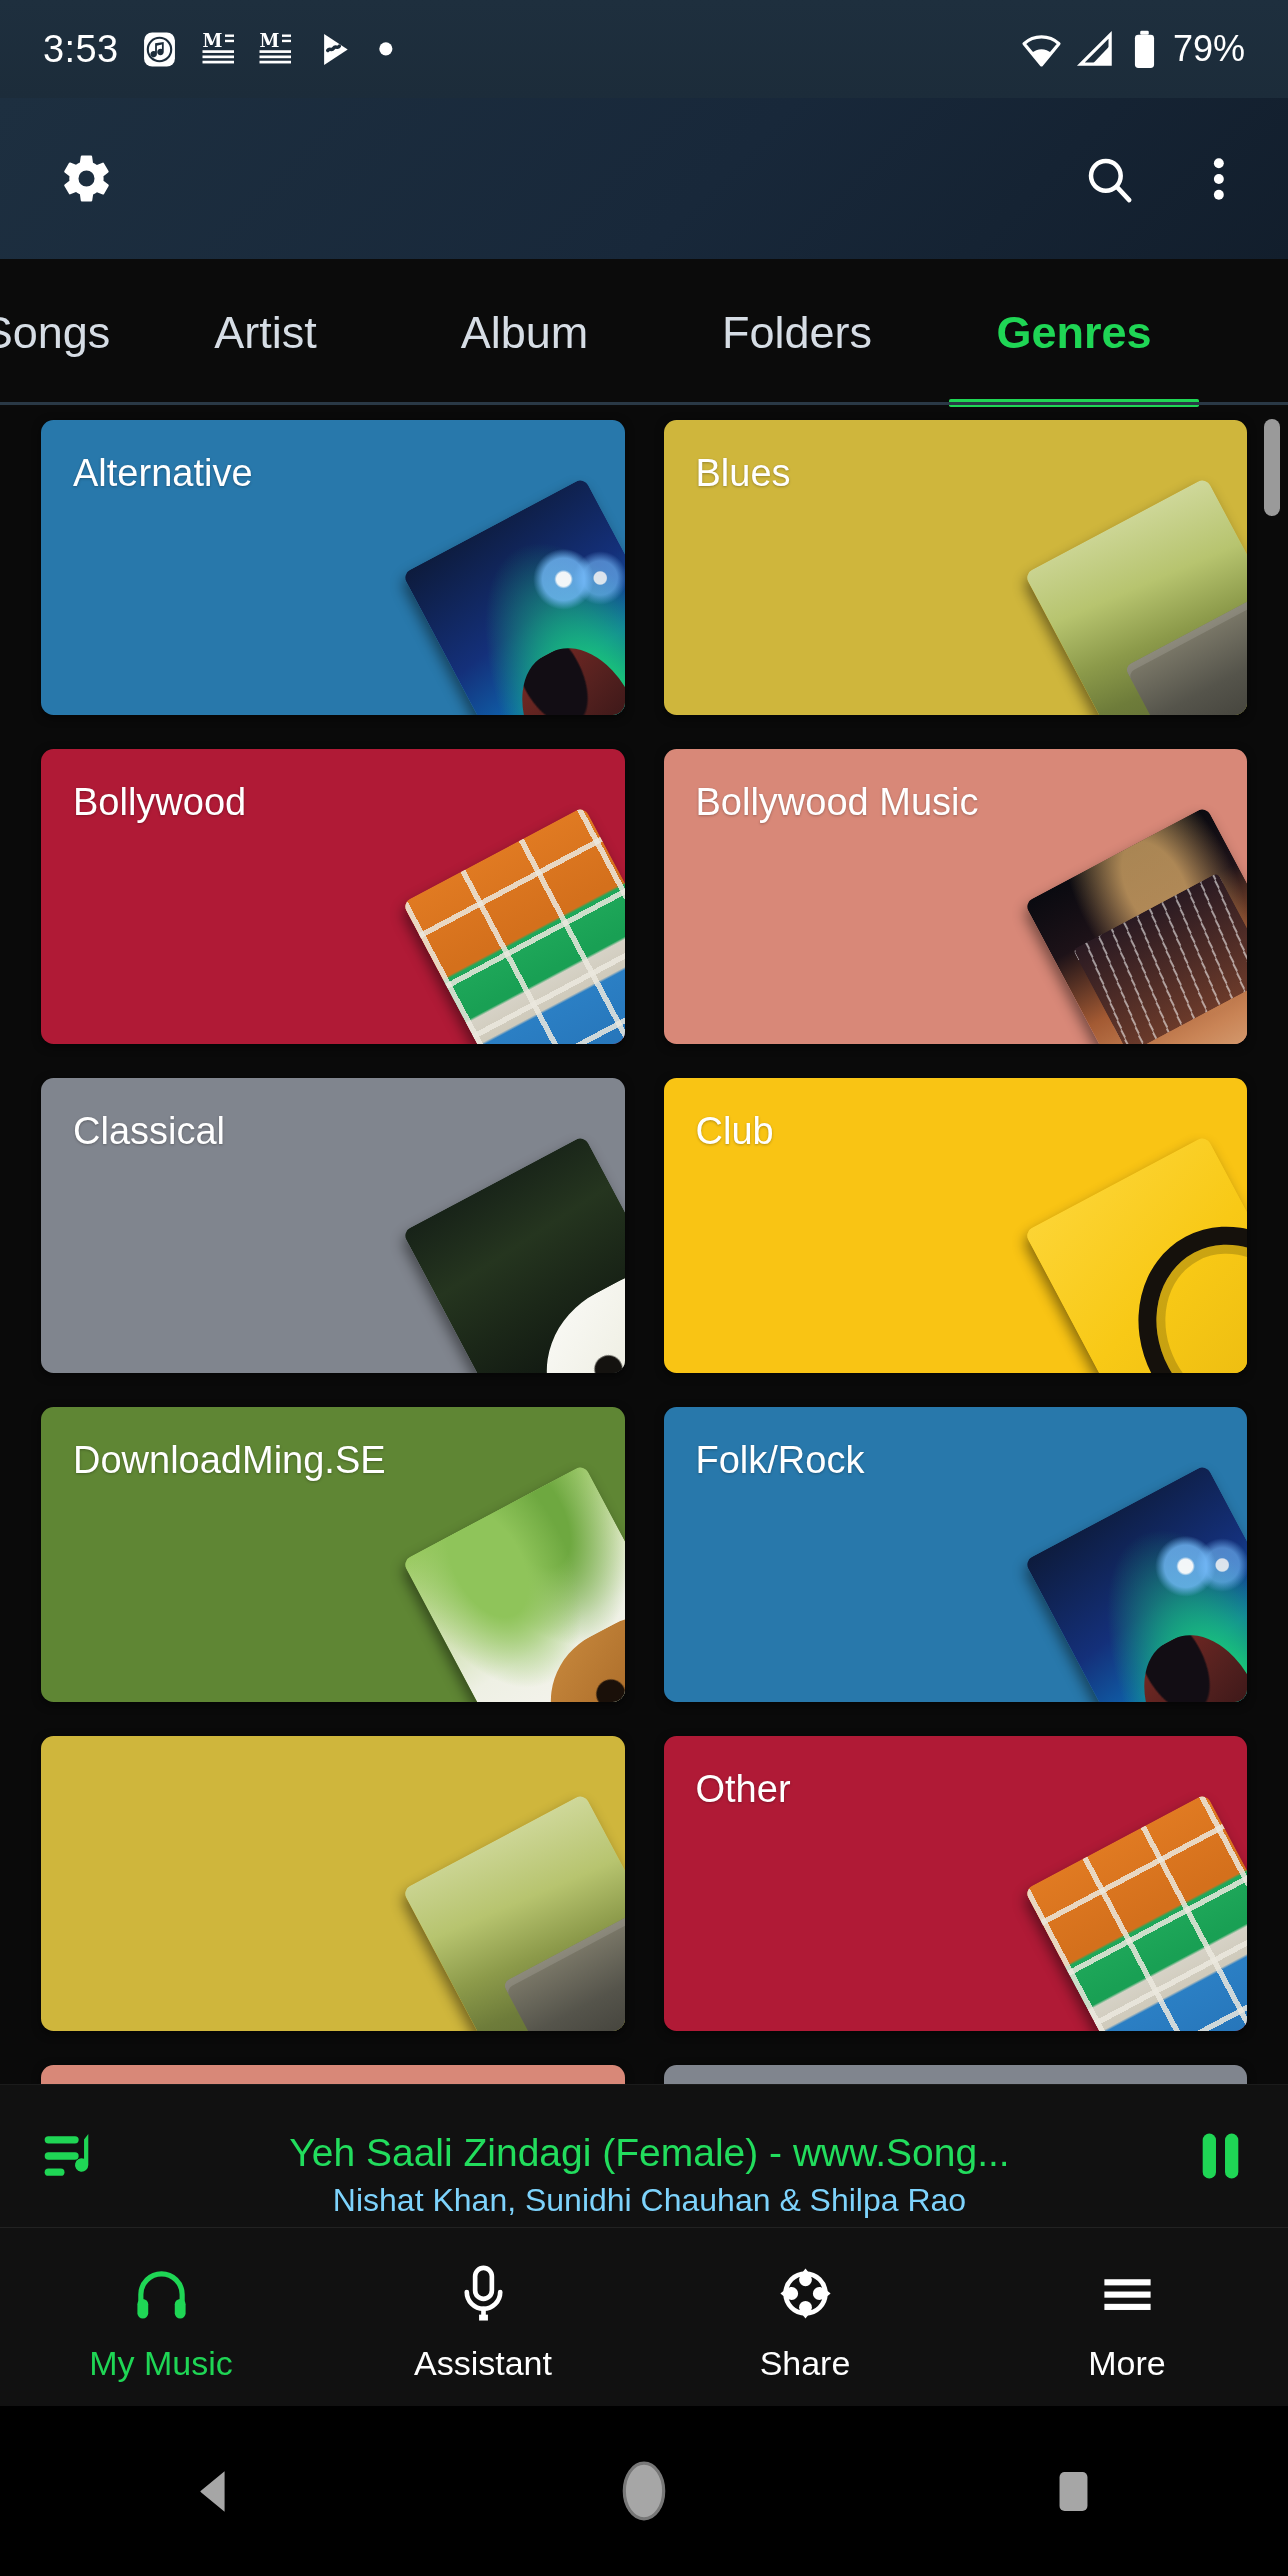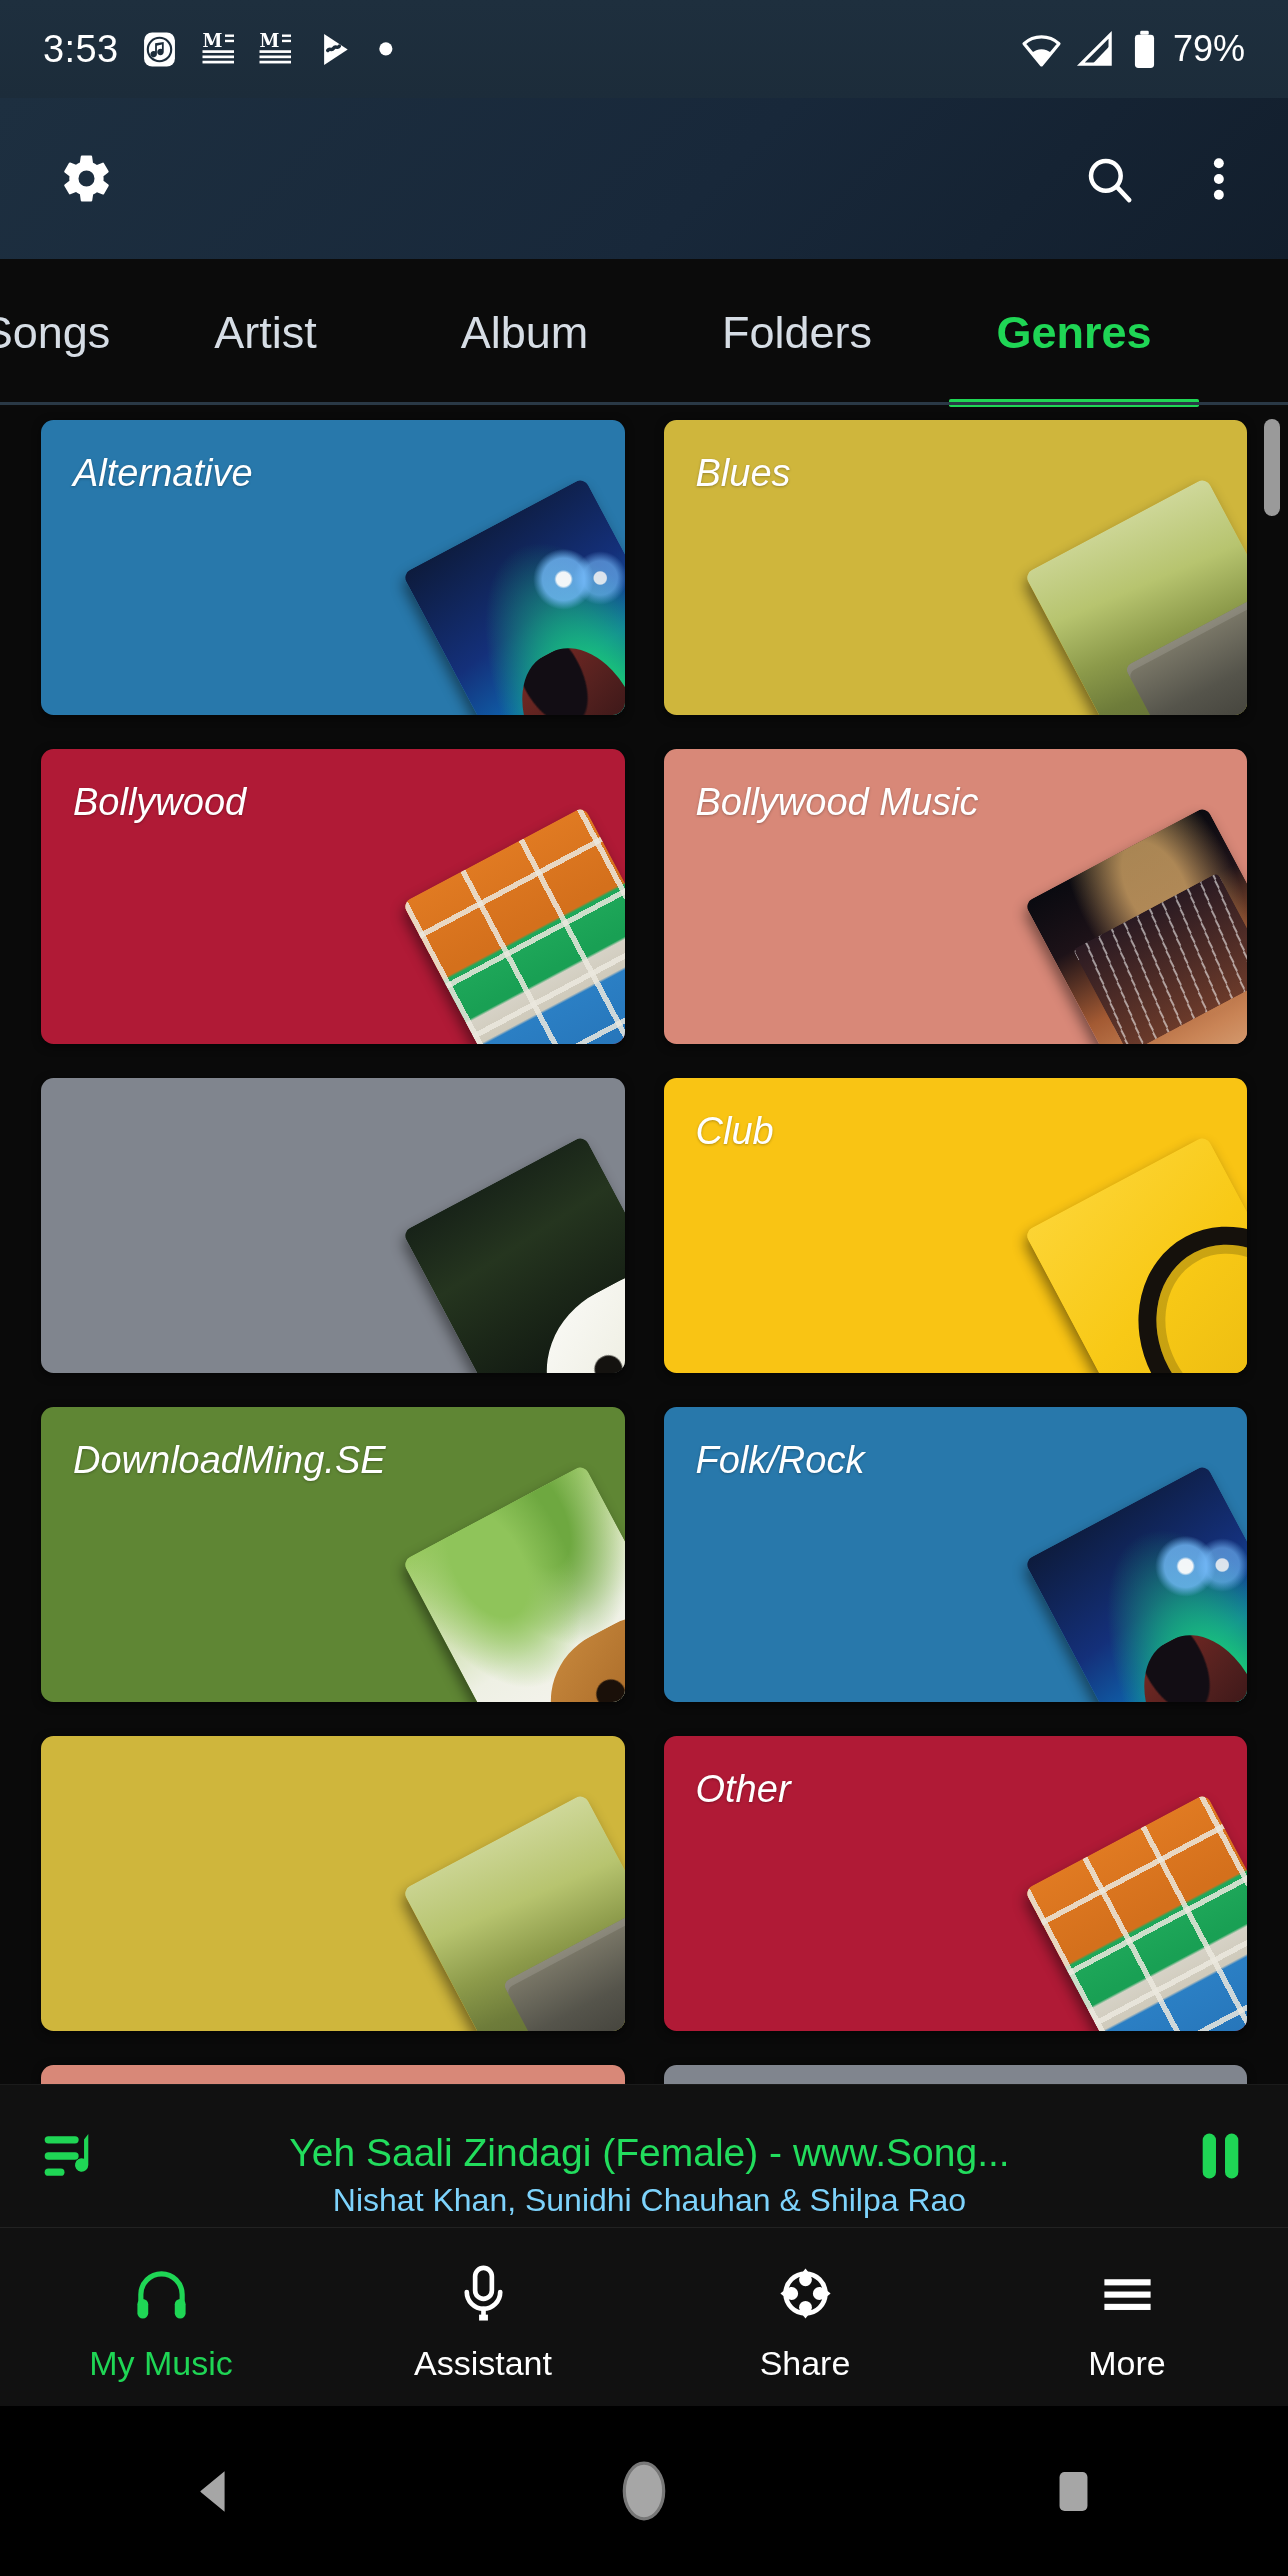--- a/index.html
+++ b/index.html
@@ -67,21 +67,20 @@
   }
   .card {
     position:relative; height:295px; border-radius:12.5px; overflow:hidden;
     box-shadow:0 2.7px 9px rgba(0,0,0,.55); cursor:pointer;
   }
   .card-label {
     position:absolute; top:32px; left:32px; right:179px;
     color:#fff; font-size:38px; line-height:1.14; font-weight:400;
     text-shadow:0 0.9px 2.7px rgba(0,0,0,.28);
     word-break:break-word;
-    font-style:italic;
   }
   
   .thumb {
     position:absolute; width:206px; height:268px;
     right:-34px; bottom:-63px;
     transform:rotate(-28deg);
     border-radius:9px; overflow:hidden;
     box-shadow:-5.4px 5.4px 12.5px rgba(0,0,0,.45);
   }
   .thumb .img { position:absolute; inset:0; }
@@ -335,20 +334,21 @@
         <div class="card" style="background: rgb(216, 136, 120);">
           <div class="thumb">
             <div class="img art-studio"></div>
           </div>
           <div class="card-label">Bollywood Music</div>
         </div>
         <div class="card" style="background: rgb(128, 133, 142);">
           <div class="thumb">
             <div class="img art-guitar"></div>
           </div>
+          <div class="card-label">Classical</div>
         </div>
         <div class="card" style="background: rgb(249, 196, 20);">
           <div class="thumb">
             <div class="img art-headphone"></div>
           </div>
           <div class="card-label">Club</div>
         </div>
         <div class="card" style="background: rgb(95, 134, 52);">
           <div class="thumb">
             <div class="img art-tree"></div>

